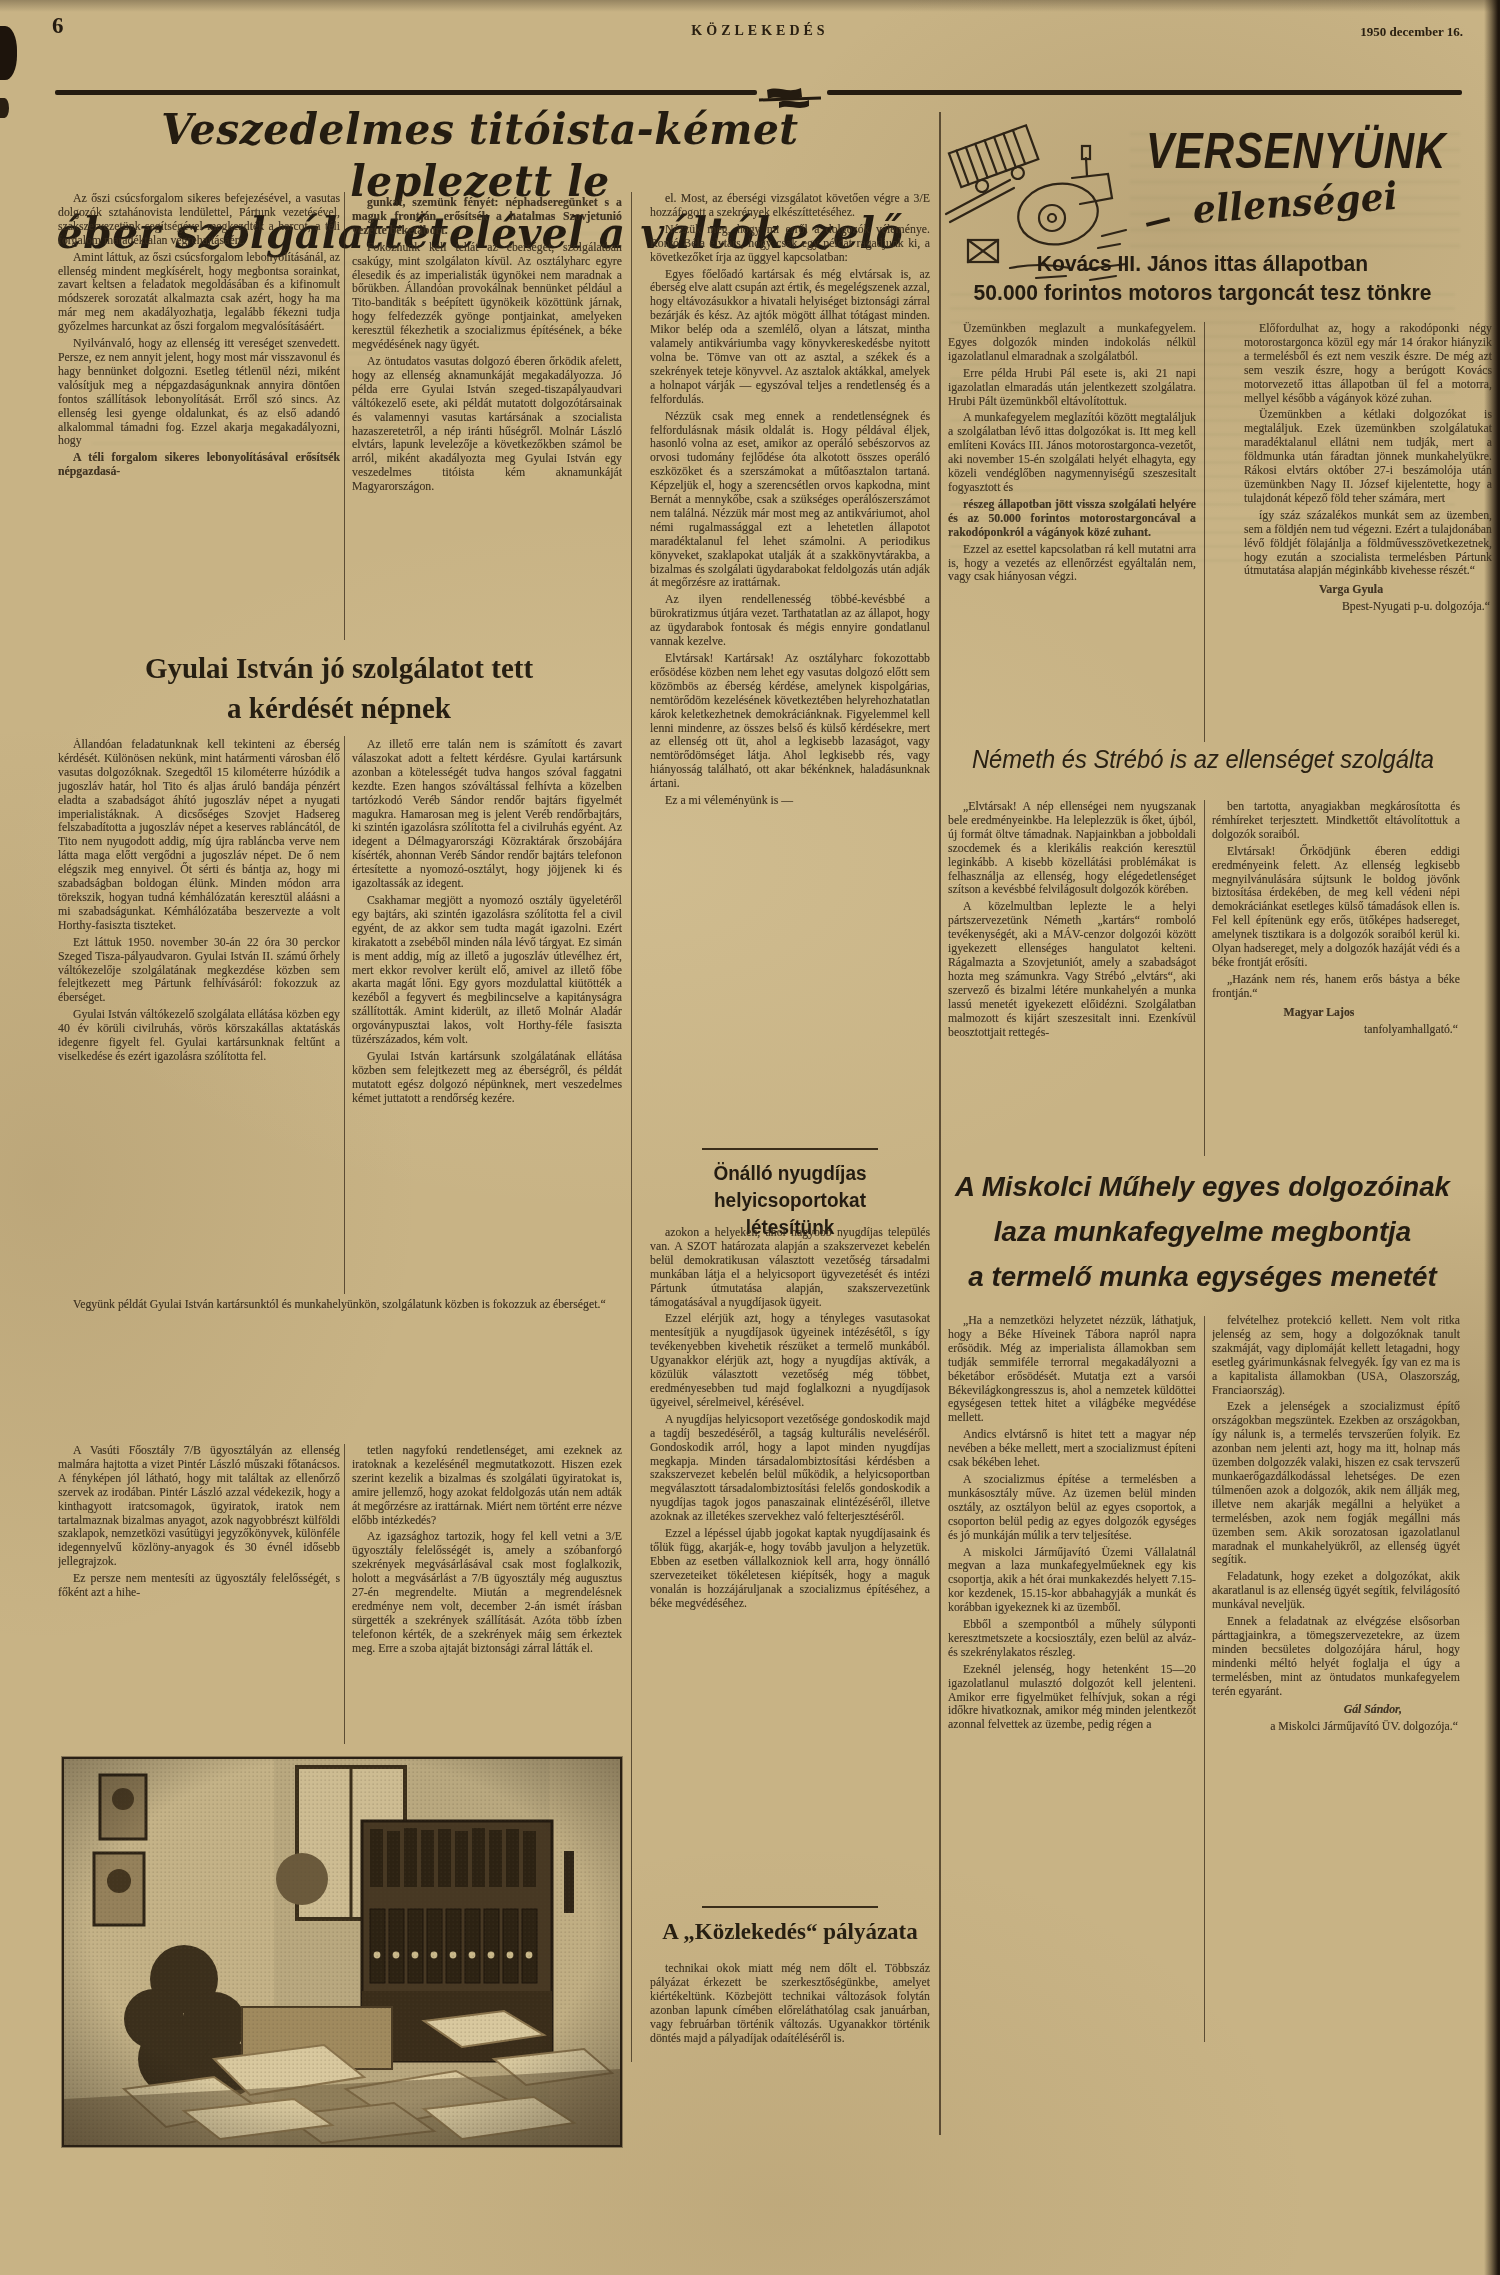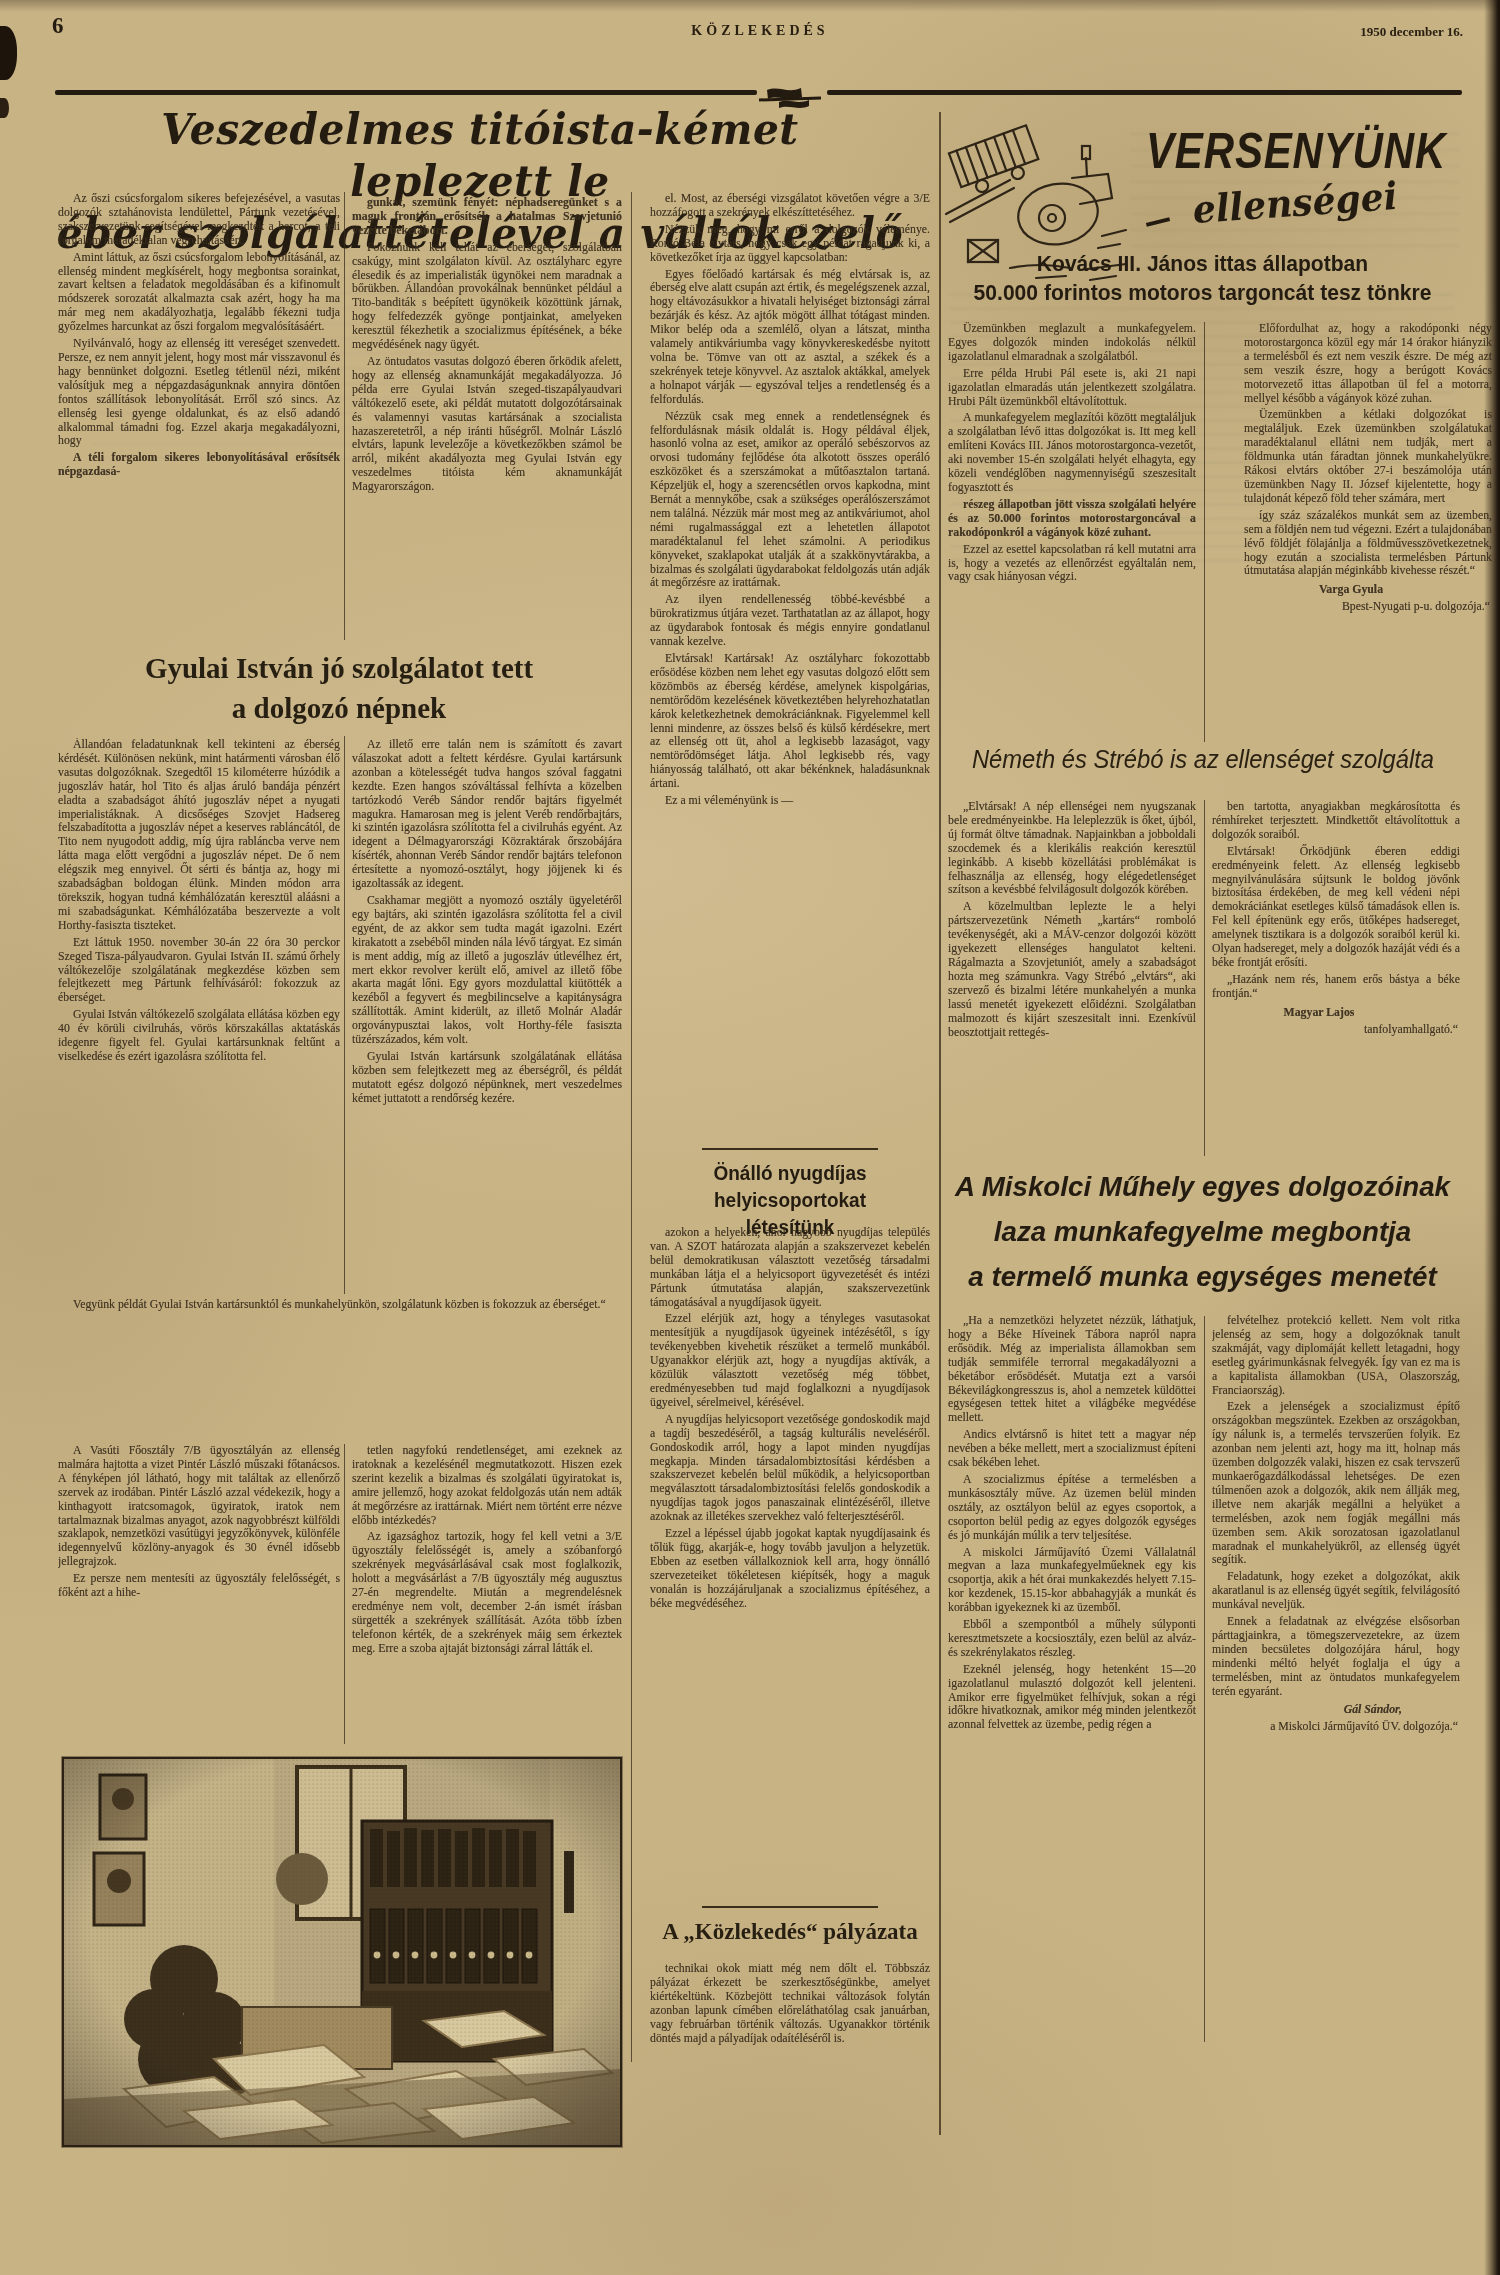--- a/index.html
+++ b/index.html
@@ -122,21 +122,21 @@
   <div class="abs vr" style="left:344px;top:736px;height:558px;"></div>
   <div class="abs vr" style="left:344px;top:1444px;height:300px;"></div>
   <div class="abs vr" style="left:631px;top:192px;height:1870px;"></div>
   <div class="abs vr" style="left:939px;top:112px;height:2023px;width:2px;"></div>
   <div class="abs vr" style="left:1204px;top:322px;height:420px;"></div>
   <div class="abs vr" style="left:1204px;top:800px;height:356px;"></div>
   <div class="abs vr" style="left:1204px;top:1316px;height:726px;"></div>
 
   <div class="abs h-serif gyulai-h">
     <div>Gyulai István jó szolgálatot tett</div>
-    <div>a dolgozó népnek</div>
+    <div>a kérdését népnek</div>
   </div>
   <div class="abs col" style="left:58px;top:738px;width:282px;height:556px;">
       <p>Állandóan feladatunknak kell tekinteni az éberség kérdését. Különösen nekünk, mint határmenti városban élő vasutas dolgozóknak. Szegedtől 15 kilométerre húzódik a jugoszláv határ, hol Tito és aljas áruló bandája pénzért eladta a szabadságot áhító jugoszláv népet a nyugati imperialistáknak. A dicsőséges Szovjet Hadsereg felszabadította a jugoszláv népet a keserves rabláncától, de Tito nem nyugodott addig, míg újra rabláncba verve nem látta maga előtt vergődni a jugoszláv népet. De ő nem elégszik meg ennyivel. Őt sérti és bántja az, hogy mi szabadságban boldogan élünk. Minden módon arra törekszik, hogyan tudná kémhálózatán keresztül aláásni a mi szabadságunkat. Kémhálózatába beszervezte a volt Horthy-fasiszta tiszteket.</p>
       <p>Ezt láttuk 1950. november 30-án 22 óra 30 perckor Szeged Tisza-pályaudvaron. Gyulai István II. számú őrhely váltókezelője szolgálatának megkezdése közben sem felejtkezett meg Pártunk felhívásáról: fokozzuk az éberséget.</p>
       <p>Gyulai István váltókezelő szolgálata ellátása közben egy 40 év körüli civilruhás, vörös körszakállas aktatáskás idegenre figyelt fel. Gyulai kartársunknak feltűnt a viselkedése és ezért igazolásra szólította fel.</p>
     </div>
   <div class="abs col" style="left:352px;top:738px;width:270px;height:556px;">
       <p>Az illető erre talán nem is számított és zavart válaszokat adott a feltett kérdésre. Gyulai kartársunk azonban a kötelességét tudva hangos szóval faggatni kezdte. Ezen hangos szóváltással felhívta a közelben tartózkodó Veréb Sándor rendőr bajtárs figyelmét magukra. Hamarosan meg is jelent Veréb rendőrbajtárs, ki szintén igazolásra szólította fel a civilruhás egyént. Az idegent a Délmagyarországi Közraktárak őrszobájára kísérték, ahonnan Veréb Sándor rendőr bajtárs telefonon értesítette a nyomozó-osztályt, hogy jöjjenek ki és igazoltassák az idegent.</p>
       <p>Csakhamar megjött a nyomozó osztály ügyeletéről egy bajtárs, aki szintén igazolásra szólította fel a civil egyént, de az akkor sem tudta magát igazolni. Ezért kirakatott a zsebéből minden nála lévő tárgyat. Ez simán is ment addig, míg az illető a jugoszláv útlevélhez ért, mert ekkor revolver került elő, amivel az illető főbe akarta magát lőni. Egy gyors mozdulattal kiütötték a kezéből a fegyvert és megbilincselve a kapitányságra szállították. Amint kiderült, az illető Molnár Aladár orgoványpusztai lakos, volt Horthy-féle fasiszta tüzérszázados, kém volt.</p>
       <p>Gyulai István kartársunk szolgálatának ellátása közben sem felejtkezett meg az éberségről, és példát mutatott egész dolgozó népünknek, mert veszedelmes kémet juttatott a rendőrség kezére.</p>

